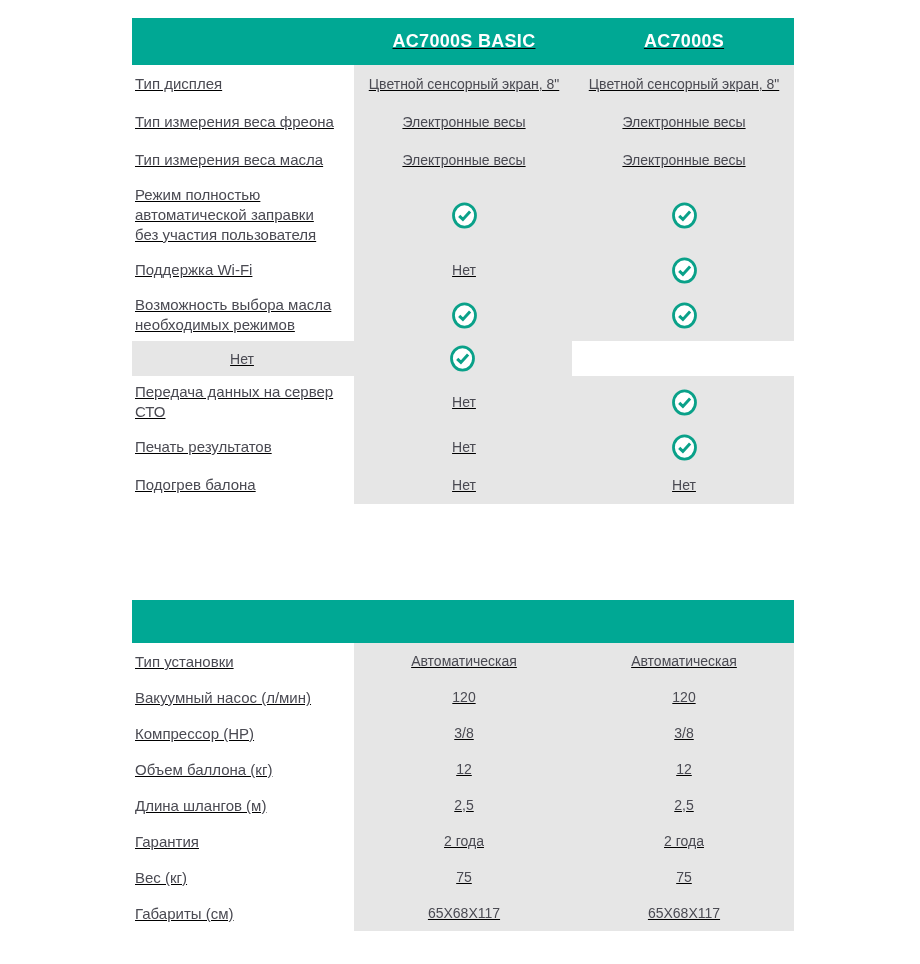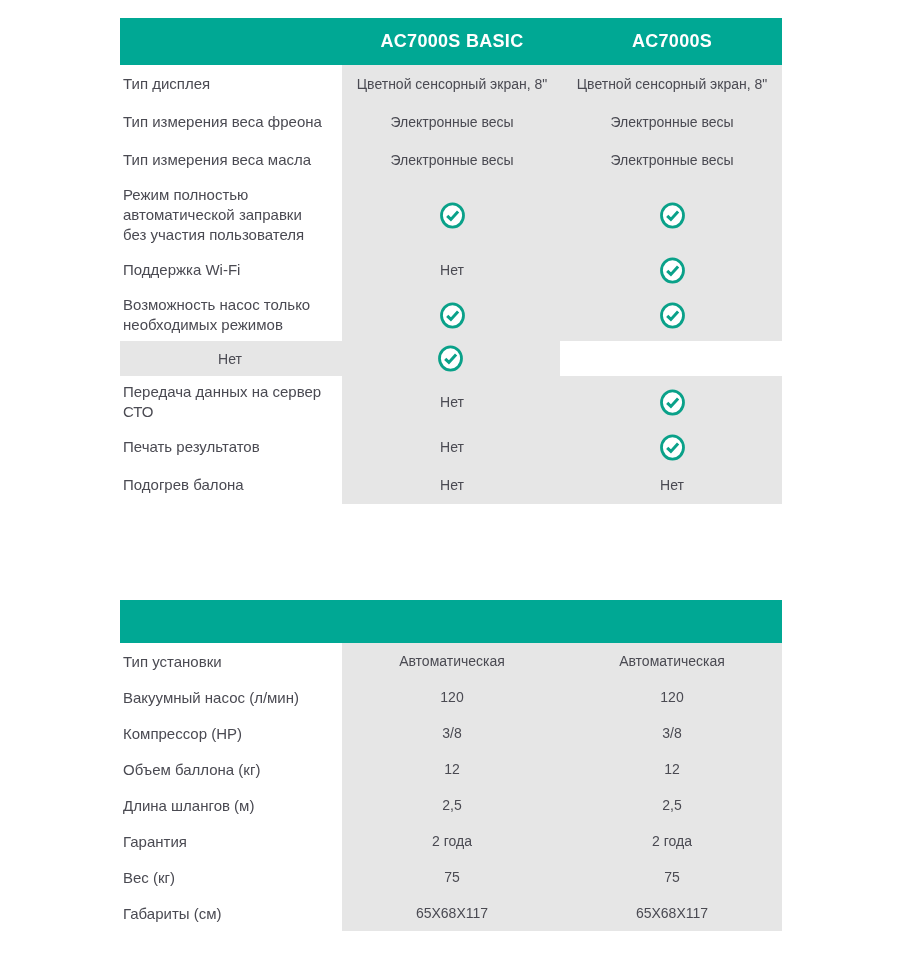--- a/index.html
+++ b/index.html
@@ -10,22 +10,23 @@
   }
   .page {
     position: relative;
     width: 920px;
     height: 964px;
     background: #ffffff;
     overflow: hidden;
   }
   .section {
     position: absolute;
-    left: 120px;
+    left: 132px;
     width: 662px;
+    text-decoration: underline;
   }
   #section1 { top: 18px; }
   #section2 { top: 600px; }
 
   .header-bar {
     display: flex;
     background: var(--teal, #00A894);
   }
   #section1 .header-bar { height: 47px; }
   #section2 .header-bar { height: 43px; }
@@ -122,21 +123,21 @@
           <div class="label-cell">Поддержка Wi-Fi</div>
           <div class="value-cell">Нет</div>
           <div class="value-cell">
             <svg class="check-icon-svg" width="25" height="27" viewBox="0 0 25 27">
               <ellipse cx="12.5" cy="13.5" rx="11" ry="11.6" fill="#ffffff" stroke="#0AA189" stroke-width="2.8"></ellipse>
               <path d="M7.2 13.8 L10.9 17.4 L18.1 9.4" fill="none" stroke="#0AA189" stroke-width="3"></path>
             </svg>
           </div>
         </div>
         <div class="row">
-          <div class="label-cell">Возможность насос только необходимых режимов</div>
+          <div class="label-cell">Возможность выбора масла необходимых режимов</div>
           <div class="value-cell">
             <svg class="check-icon-svg" width="25" height="27" viewBox="0 0 25 27">
               <ellipse cx="12.5" cy="13.5" rx="11" ry="11.6" fill="#ffffff" stroke="#0AA189" stroke-width="2.8"></ellipse>
               <path d="M7.2 13.8 L10.9 17.4 L18.1 9.4" fill="none" stroke="#0AA189" stroke-width="3"></path>
             </svg>
           </div>
           <div class="value-cell">
             <svg class="check-icon-svg" width="25" height="27" viewBox="0 0 25 27">
               <ellipse cx="12.5" cy="13.5" rx="11" ry="11.6" fill="#ffffff" stroke="#0AA189" stroke-width="2.8"></ellipse>
               <path d="M7.2 13.8 L10.9 17.4 L18.1 9.4" fill="none" stroke="#0AA189" stroke-width="3"></path>

